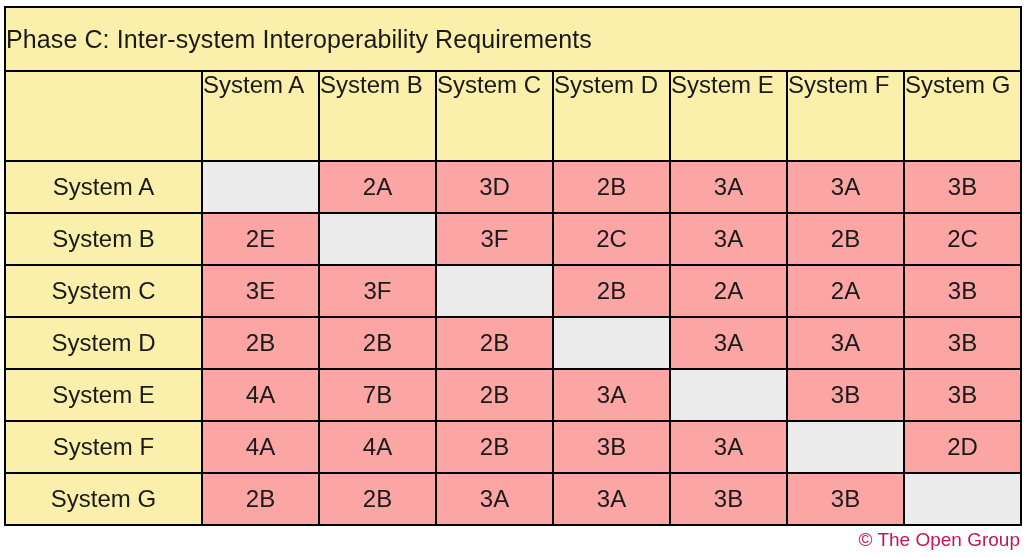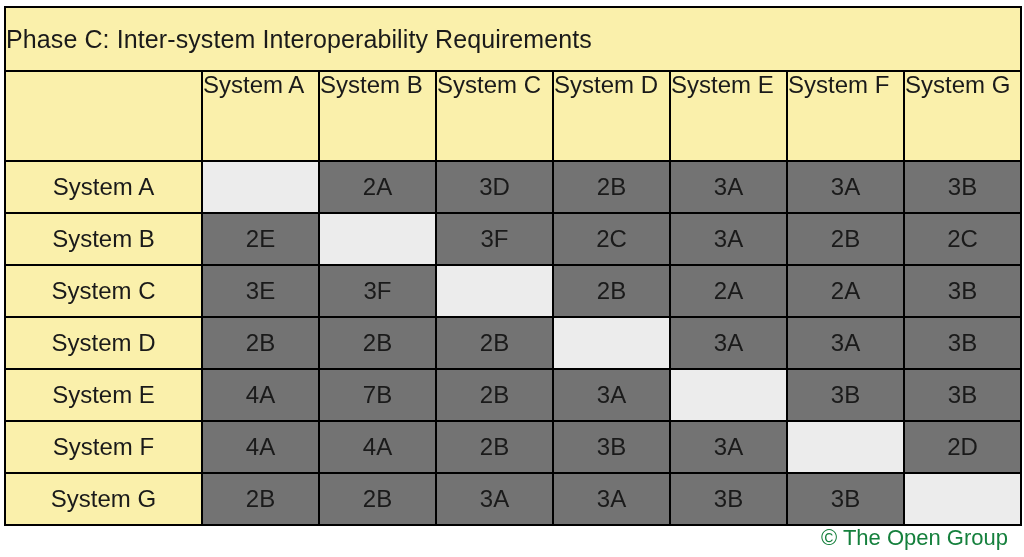--- a/index.html
+++ b/index.html
@@ -59,39 +59,39 @@
   }
   td.row-head {
     background: #faf0ab;
     font-size: 24px;
     text-align: center;
     height: 50px;
     color: #1a1a1a;
     vertical-align: middle;
   }
   td.cell {
-    background: #737373;
+    background: #fca5a5;
     font-size: 24px;
     text-align: center;
     height: 50px;
     vertical-align: middle;
     color: #1a1a1a;
   }
   td.cell.diag {
     background: #ececec;
   }
   
   col.c-rowhead { width: 197px; }
   col.c-data { width: 117px; }
   #credit {
     position: absolute;
-    right: 16px;
+    right: 4px;
     bottom: 6px;
-    font-size: 22px;
-    color: #15803d;
+    font-size: 19px;
+    color: #be185d;
   }
 </style>
 </head>
 <body>
 
 <div id="matrix-wrap">
   <table class="matrix">
     <colgroup>
       <col class="c-rowhead">
       <col class="c-data">

